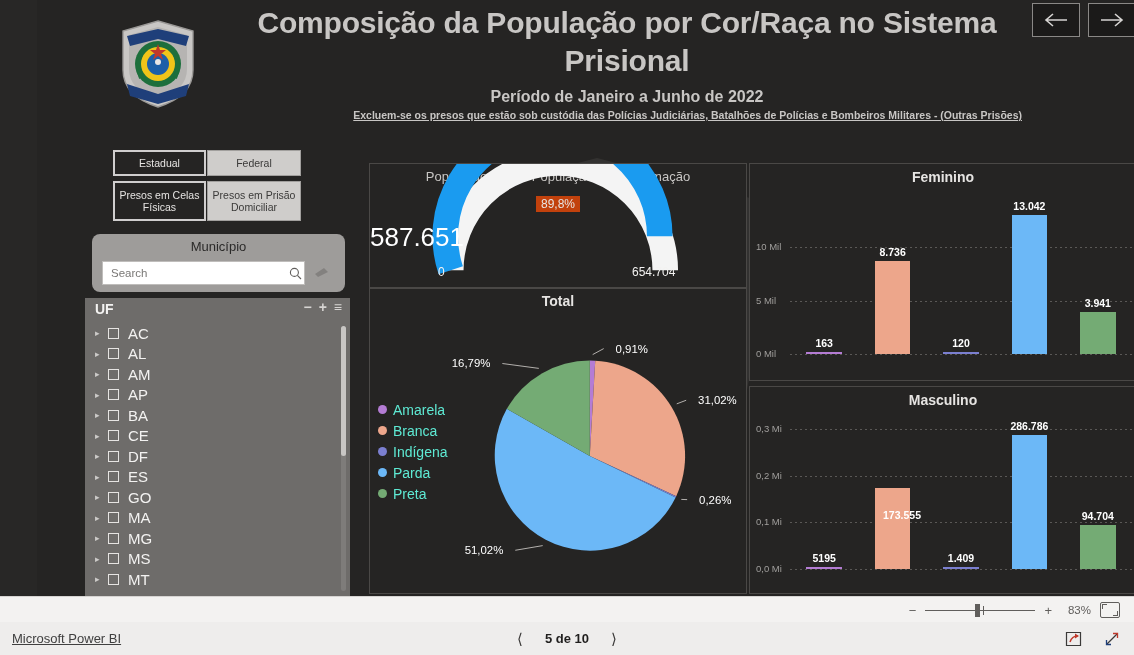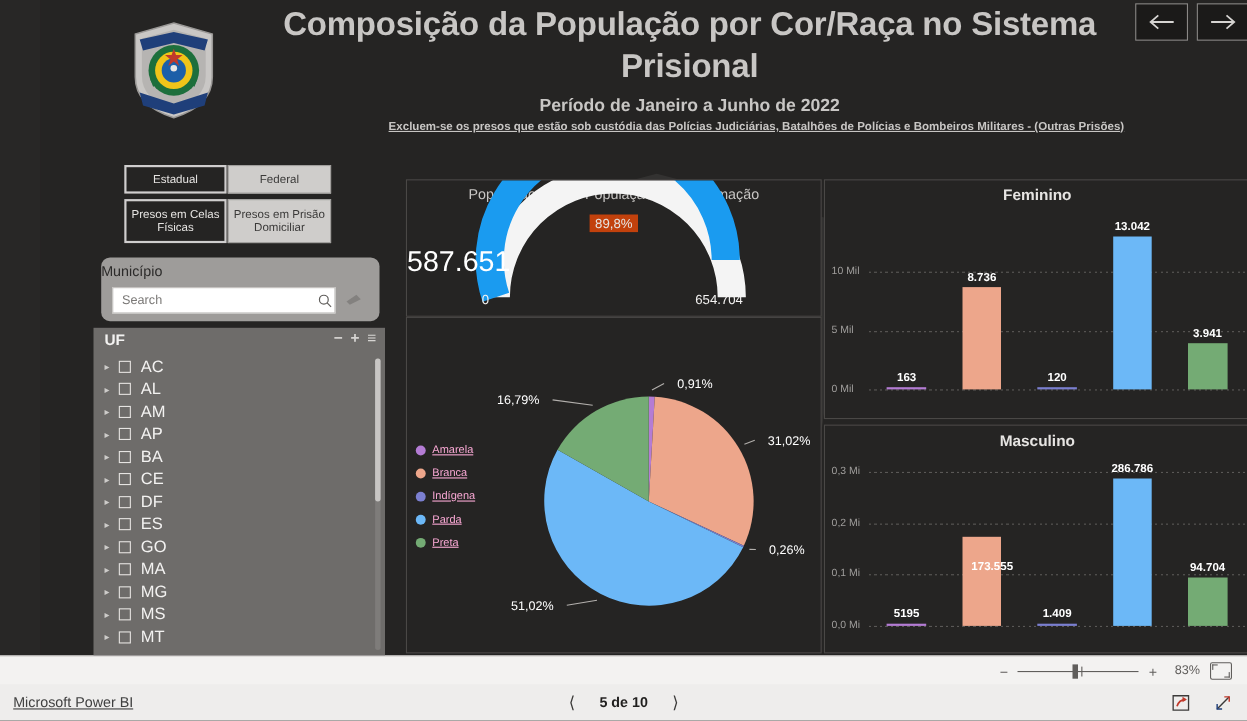--- a/index.html
+++ b/index.html
@@ -60,21 +60,21 @@
   #btn-estadual{left:76px;top:150px;width:93px;}
   #btn-federal{left:170px;top:150px;width:94px;}
   #btn-celas{left:76px;top:181px;width:93px;height:40px;}
   #btn-domiciliar{left:170px;top:181px;width:94px;height:40px;}
 
   
   #municipio{
     position:absolute;left:55px;top:234px;width:253px;height:58px;
     background:#9e9c9a;border-radius:8px;z-index:3;
   }
-  #municipio .mhdr{color:#2b2a29;font-size:13px;padding-top:5px;}
+  #municipio .mhdr{text-align:center;color:#2b2a29;font-size:13px;padding-top:5px;}
   #municipio .srchwrap{
     position:absolute;left:10px;top:27px;width:203px;height:24px;
     background:#ffffff;border:1px solid #bfbdbb;box-sizing:border-box;
     display:flex;align-items:center;
   }
   #municipio .srchwrap input{
     border:0;outline:0;width:176px;margin-left:6px;font-size:11.5px;
     color:#3b3a39;font-family:"Liberation Sans", sans-serif;background:transparent;
   }
   #municipio .srchwrap input::placeholder{color:#7a7876;}
@@ -126,21 +126,21 @@
     position:absolute;left:0;right:0;top:30px;text-align:center;z-index:5;
   }
   .gpct span{background:#c2410c;color:#e6e4e2;font-size:12px;padding:1px 5px;}
   .gmin{position:absolute;left:68px;top:101px;color:#f3f2f1;font-size:12px;z-index:5;}
   .gmax{position:absolute;left:262px;top:101px;color:#f3f2f1;font-size:12px;z-index:5;}
 
   
   .plegend{position:absolute;left:8px;top:110px;z-index:5;}
   .plrow{display:flex;align-items:center;height:21px;}
   .pldot{width:9px;height:9px;border-radius:50%;margin-right:6px;}
-  .pllbl{color:#f9a8d4;font-size:10px;text-decoration:underline;}
+  .pllbl{color:#5eead4;font-size:14px;}
 
   
   .plot{position:absolute;left:0;top:0;width:100%;height:100%;}
   .axlbl{position:absolute;color:#a19f9d;font-size:9.5px;}
   .dlbl{position:absolute;color:#ffffff;font-size:10.5px;font-weight:bold;white-space:nowrap;}
   .bar{position:absolute;bottom:0;}
 
   
   #zoombar{
     position:absolute;left:0;top:596px;width:1134px;height:26px;
@@ -326,20 +326,21 @@
         </svg>
         <div class="gpct">
           <span>89,8%</span>
         </div>
         <div class="gval">587.651</div>
         <div class="gmin">0</div>
         <div class="gmax">654.704</div>
       </div>
 
       <div class="vis" id="vis-pie">
+        <div class="vtitle">Total</div>
         <svg class="plot" id="pie-svg" viewBox="0 0 378 306">
             <path d="M221 168 L221.0 72.0 A96 96 0 0 1 226.5 72.2 Z" fill="#b47cd4"></path>
             <path d="M221 168 L226.5 72.2 A96 96 0 0 1 308.0 208.5 Z" fill="#eda68b"></path>
             <path d="M221 168 L308.0 208.5 A96 96 0 0 1 307.4 209.9 Z" fill="#7b7fd0"></path>
             <path d="M221 168 L307.4 209.9 A96 96 0 1 1 137.5 120.6 Z" fill="#6cb8f7"></path>
             <path d="M221 168 L137.5 120.6 A96 96 0 0 1 221.0 72.0 Z" fill="#74ab74"></path>
             <path d="M223.9 66.0 L235 60" stroke="#b3b0ad" stroke-width="1" fill="none"></path>
             <text x="247" y="64" fill="#ffffff" font-size="11.5" font-family="&quot;Liberation Sans&quot;, sans-serif" text-anchor="start">0,91%</text>
             <path d="M308.5 115.6 L318 112" stroke="#b3b0ad" stroke-width="1" fill="none"></path>
             <text x="330" y="116" fill="#ffffff" font-size="11.5" font-family="&quot;Liberation Sans&quot;, sans-serif" text-anchor="start">31,02%</text>

